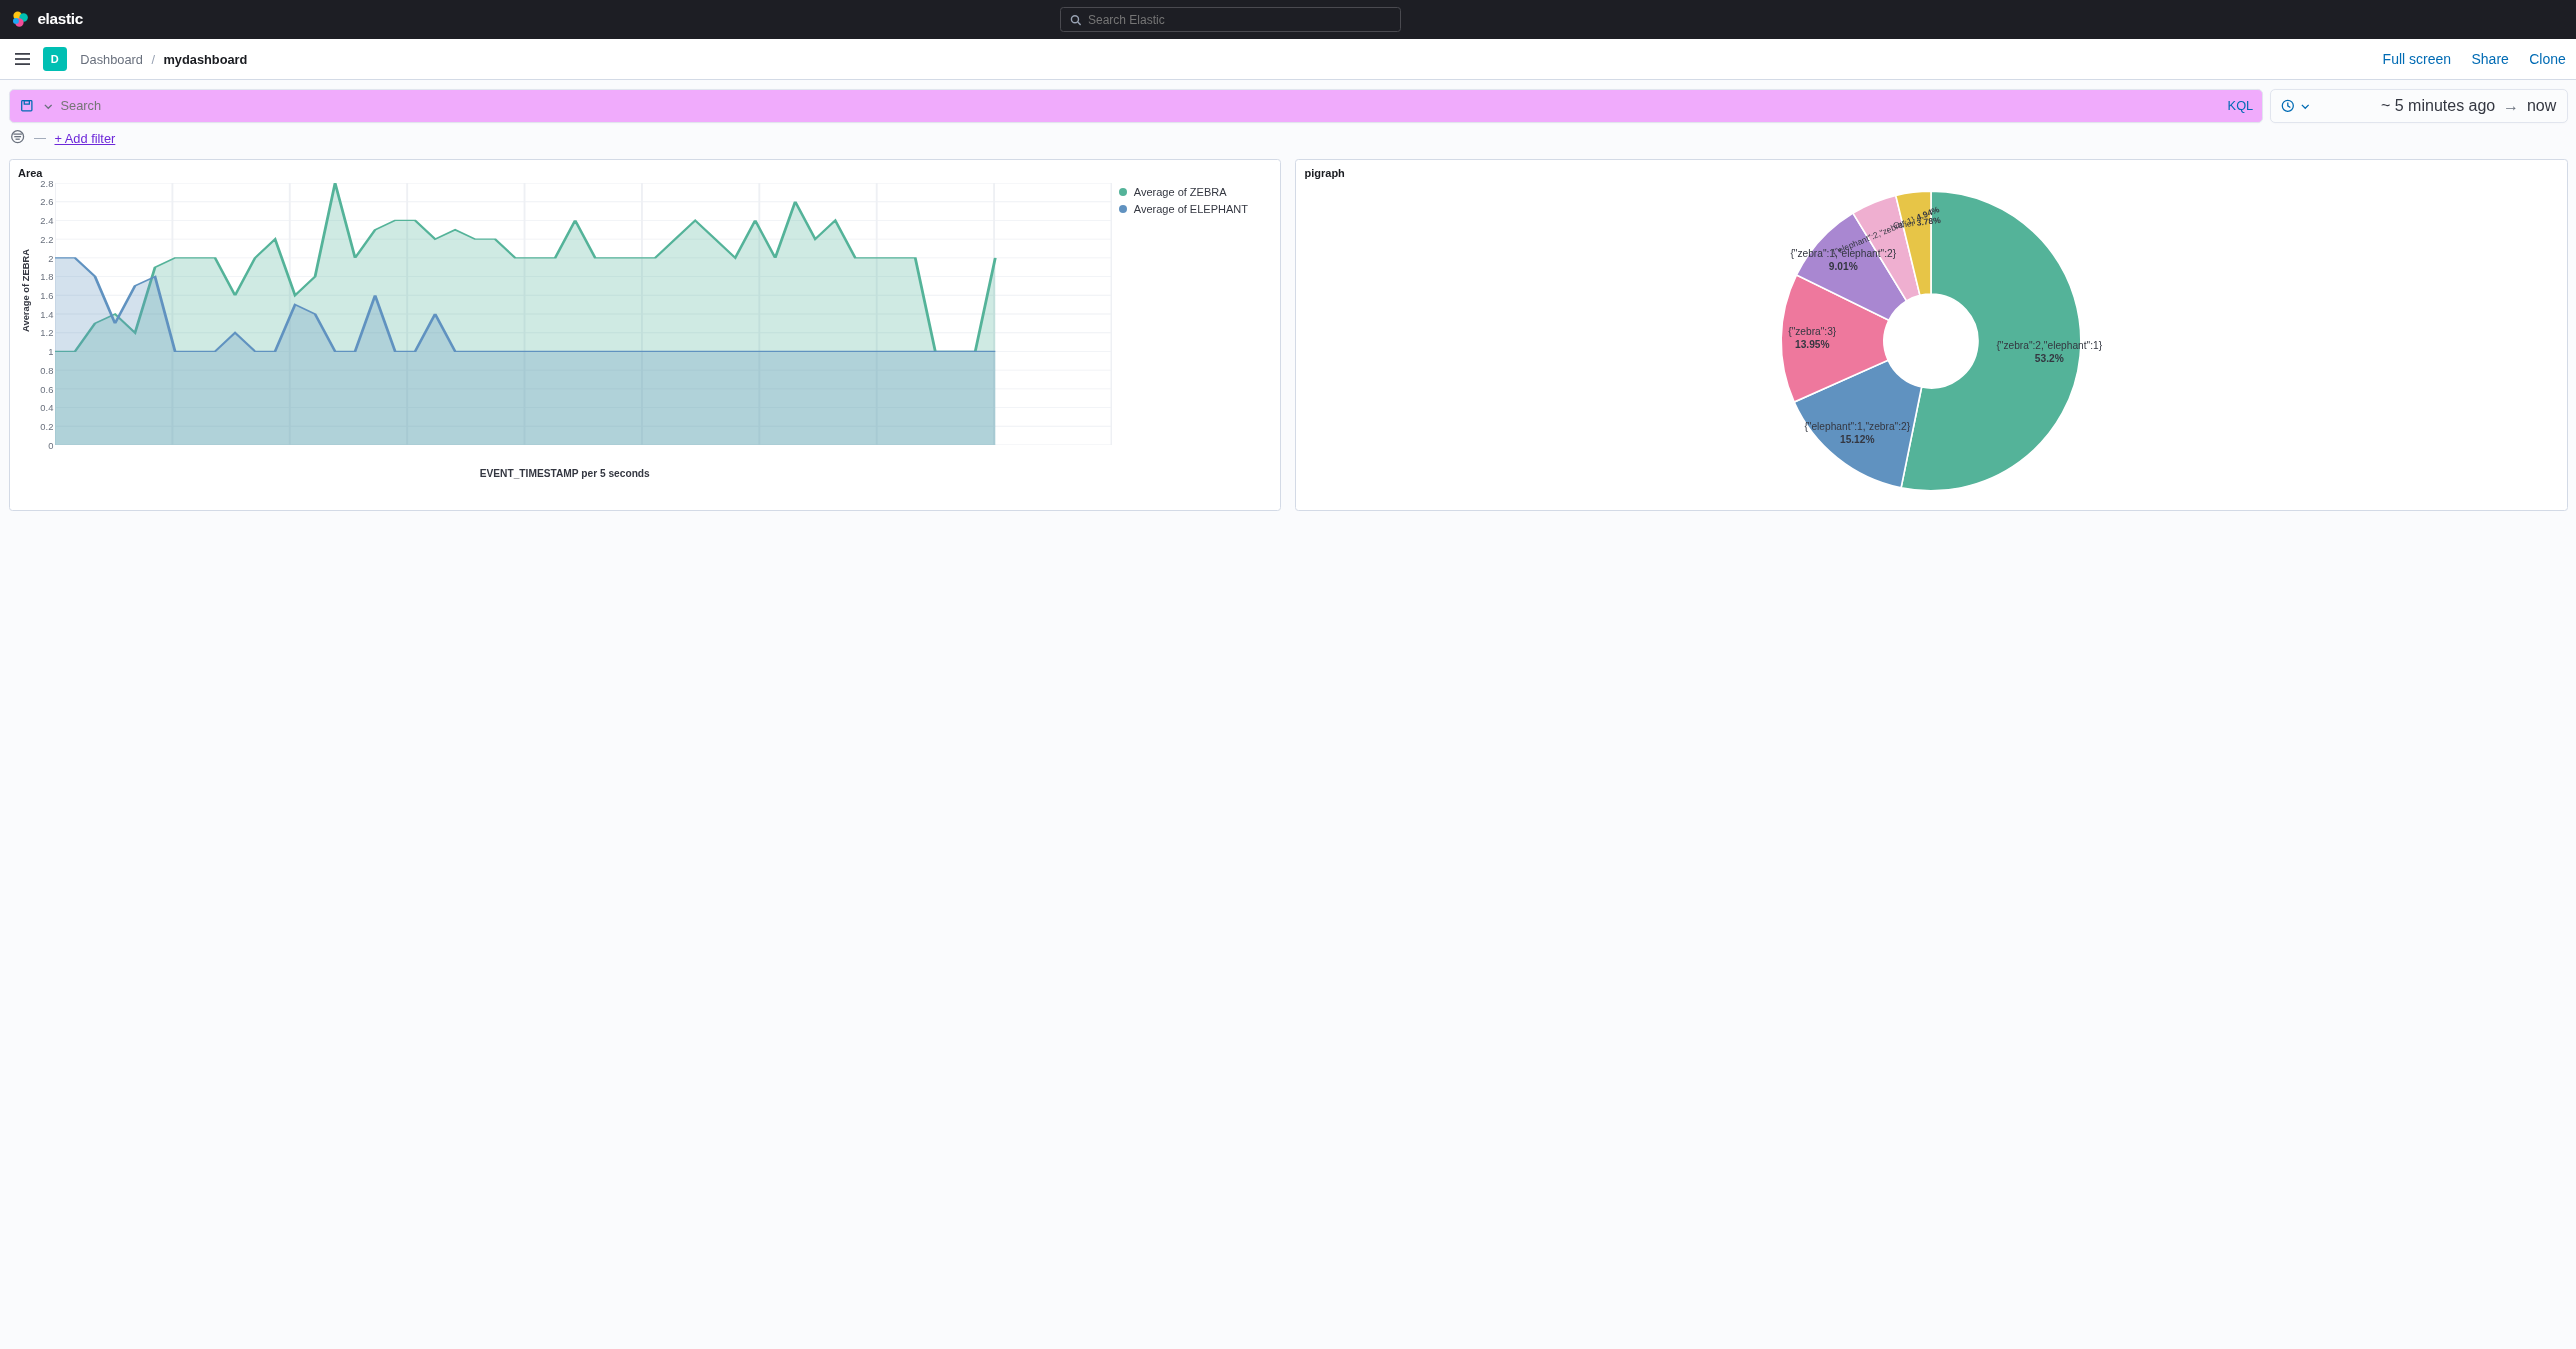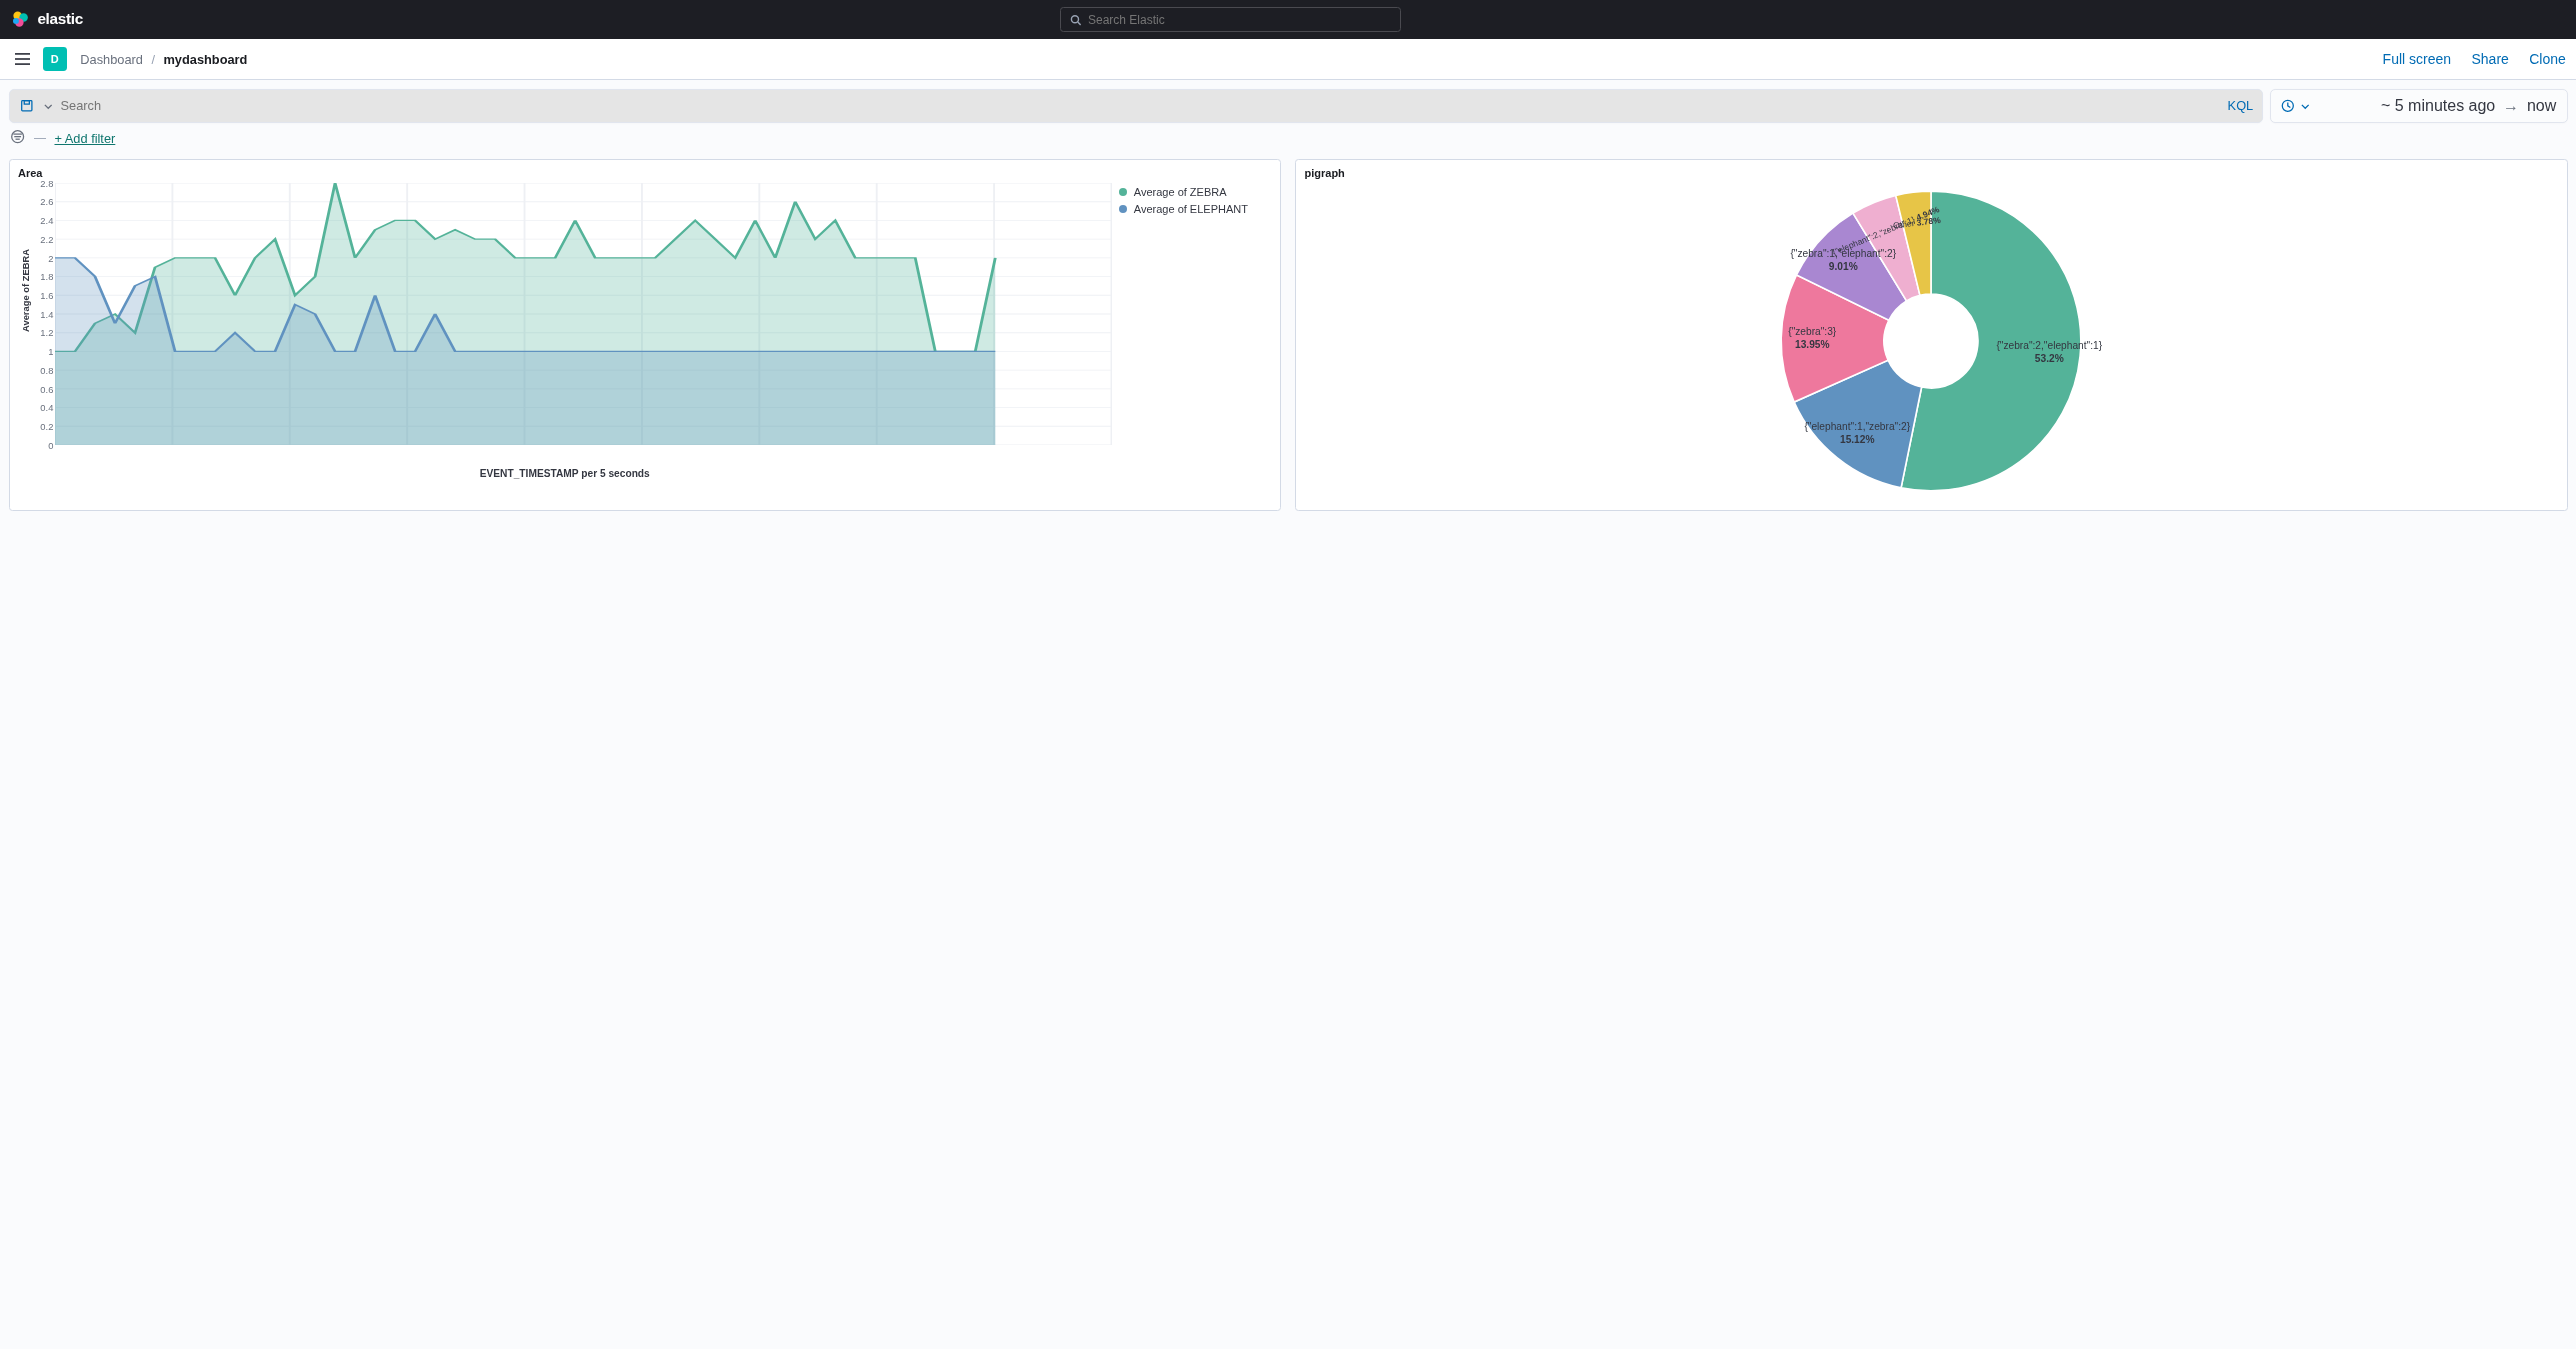--- a/index.html
+++ b/index.html
@@ -19,35 +19,35 @@
 .app-badge { width: 24px; height: 24px; background: #00bfb3; color: #fff; font-weight:700; border-radius:3.4px; display:flex; align-items:center; justify-content:center; font-size:11px; }
 .breadcrumbs { display:flex; align-items:center; gap:8.5px; font-size:12.8px; margin-left: 5.1px;}
 .breadcrumbs .sep { color:#98a2b3; }
 .breadcrumbs .bc1 { color:#69707d; }
 .breadcrumbs .bc2 { color:#1a1c21; font-weight:600; }
 .sub-actions { margin-left:auto; display:flex; gap:20.4px; }
 .sub-actions a { color:#006bb4; text-decoration:none; font-size:14px; }
 
 
 .query-row { display:flex; gap:6.8px; padding: 8.5px 8.5px 0 8.5px; align-items:center; }
-.search-wrap { flex:1; display:flex; align-items:center; border:0.9px solid #e1e5ee; background:#e5e5e5; border-radius:5.1px; height:34px; padding:0 8.5px; gap:8.5px; box-shadow: 0 0.9px 1.7px rgba(0,0,0,.02); }
+.search-wrap { flex:1; display:flex; align-items:center; border:0.9px solid #e1e5ee; background:#f0abfc; border-radius:5.1px; height:34px; padding:0 8.5px; gap:8.5px; box-shadow: 0 0.9px 1.7px rgba(0,0,0,.02); }
 .save-btn { width:17px; height:17px; color:#006bb4; display:flex; align-items:center; justify-content:center;}
 .chev { color:#69707d; }
 .search-wrap input { flex:1; border:0; background:transparent; height:100%; font-size:12.8px; outline:none; }
 .kql { color:#006bb4; font-weight:500; font-size:12.8px; }
 .date-wrap { display:flex; align-items:center; border:0.9px solid #e1e5ee; background:#fbfcfd; border-radius:5.1px; height:34px; padding:0 10.2px; gap:6.8px; min-width: 298px; box-shadow: 0 0.9px 1.7px rgba(0,0,0,.02);}
 .clock { color:#006bb4; display:flex; align-items:center;}
 .date-text { margin-left: auto; color:#343741; font-size:16px; }
 .date-text .arrow { color:#69707d; margin: 0 3.4px; }
 .date-text .now { font-weight:400; }
 
 
 .filter-row { padding: 6.8px 10.2px; display:flex; align-items:center; gap:8.5px; }
 .filter-icon { color:#69707d; }
-.add-filter { color:#0f766e; font-size:12.8px; }
+.add-filter { color:#6d28d9; font-size:12.8px; }
 
 
 .panels { display:flex; gap:14px; padding: 5.1px 8.5px 17px 8.5px; }
 .panel { background:#fff; border:0.9px solid #d3dae6; border-radius:3.4px; flex:1; min-height: 349px; padding: 6.8px 8.5px; position:relative; }
 .panel-title { font-size:11px; font-weight:700; color:#1a1c21; }
 
 
 .area-body { position:relative; height: 298px; margin-top: 3.4px; }
 .ylabel { position:absolute; left:0; top:50%; transform: translateY(-50%) rotate(-90deg); transform-origin: left center; font-size:9.4px; font-weight:700; color:#343741; white-space: nowrap; margin-left: 6.8px; }
 .plot { position:absolute; left: 37px; right: 160px; top: 0; bottom: 36px; }

